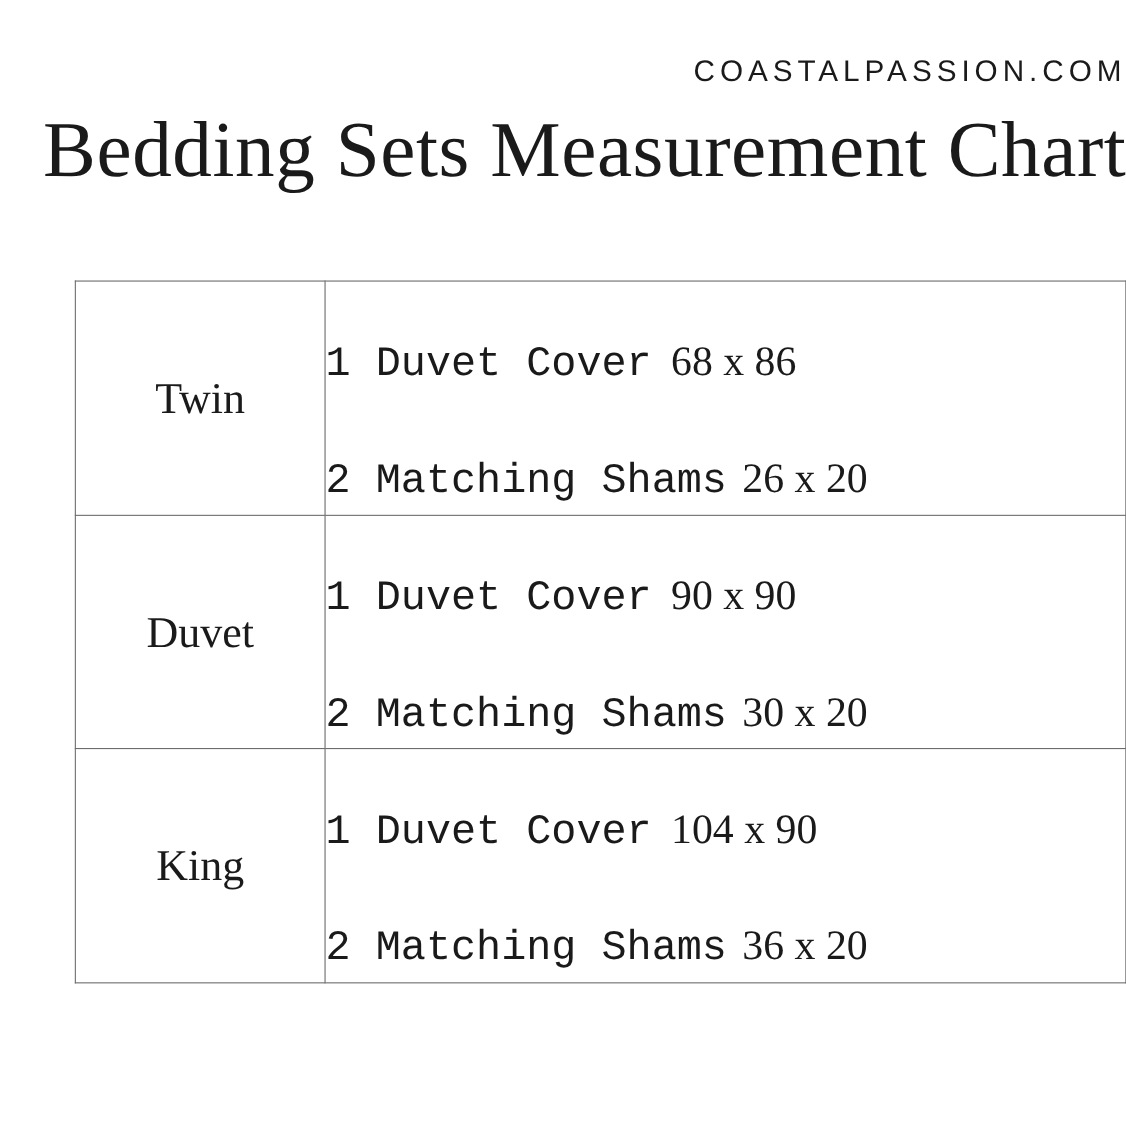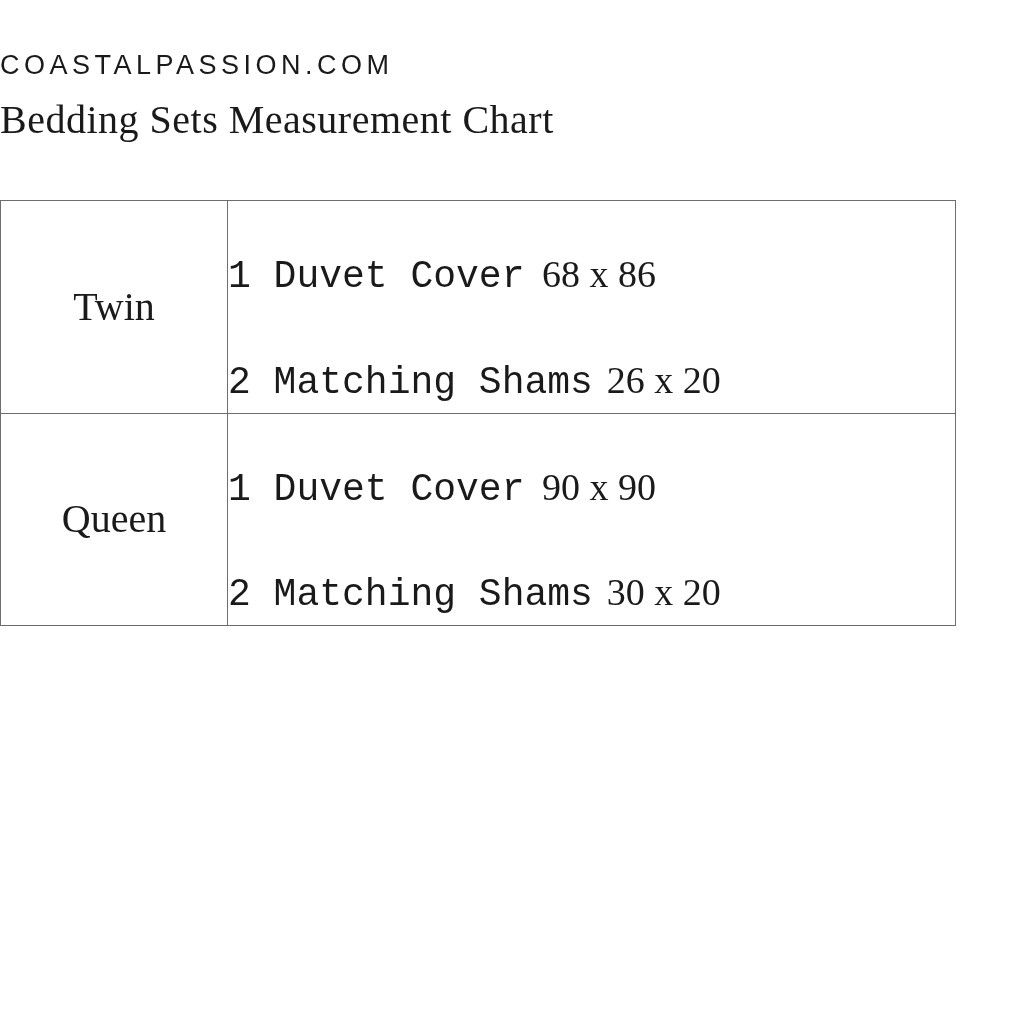--- a/index.html
+++ b/index.html
@@ -13,35 +13,35 @@
     font-family: "Liberation Serif", serif;
     color: #1a1a1a;
     overflow: hidden;
   }
   .page {
     width: 1024px;
     height: 1024px;
     box-sizing: border-box;
     display: flex;
     flex-direction: column;
-    align-items: flex-start;
+    align-items: flex-end;
   }
   .brand {
     margin-top: 50px;
     font-family: "Liberation Sans", sans-serif;
     font-size: 27px;
     letter-spacing: 4.5px;
     font-weight: 400;
     color: #1a1a1a;
     text-align: center;
   }
   .title {
     margin-top: 18px;
     font-family: "Liberation Serif", serif;
-    font-size: 40px;
+    font-size: 72px;
     font-weight: 400;
     letter-spacing: 0.5px;
     color: #1a1a1a;
     text-align: center;
     line-height: 1.05;
   }
   .chart-wrap {
     margin-top: 32px;
     width: 956px;
   }
@@ -105,29 +105,42 @@
               <span class="item-name">1 Duvet Cover</span>
               <span class="item-dim">68 x 86</span>
             </div>
             <div class="item-row">
               <span class="item-name">2 Matching Shams</span>
               <span class="item-dim">26 x 20</span>
             </div>
           </td>
         </tr>
         <tr>
-          <td class="size-cell">Queen</td>
+          <td class="size-cell">Duvet</td>
           <td class="detail-cell">
             <div class="item-row">
               <span class="item-name">1 Duvet Cover</span>
               <span class="item-dim">90 x 90</span>
             </div>
             <div class="item-row">
               <span class="item-name">2 Matching Shams</span>
               <span class="item-dim">30 x 20</span>
             </div>
           </td>
         </tr>
+        <tr>
+          <td class="size-cell">King</td>
+          <td class="detail-cell">
+            <div class="item-row">
+              <span class="item-name">1 Duvet Cover</span>
+              <span class="item-dim">104 x 90</span>
+            </div>
+            <div class="item-row">
+              <span class="item-name">2 Matching Shams</span>
+              <span class="item-dim">36 x 20</span>
+            </div>
+          </td>
+        </tr>
       </tbody>
     </table>
   </div>
 
 </div>
 
 </body></html>

